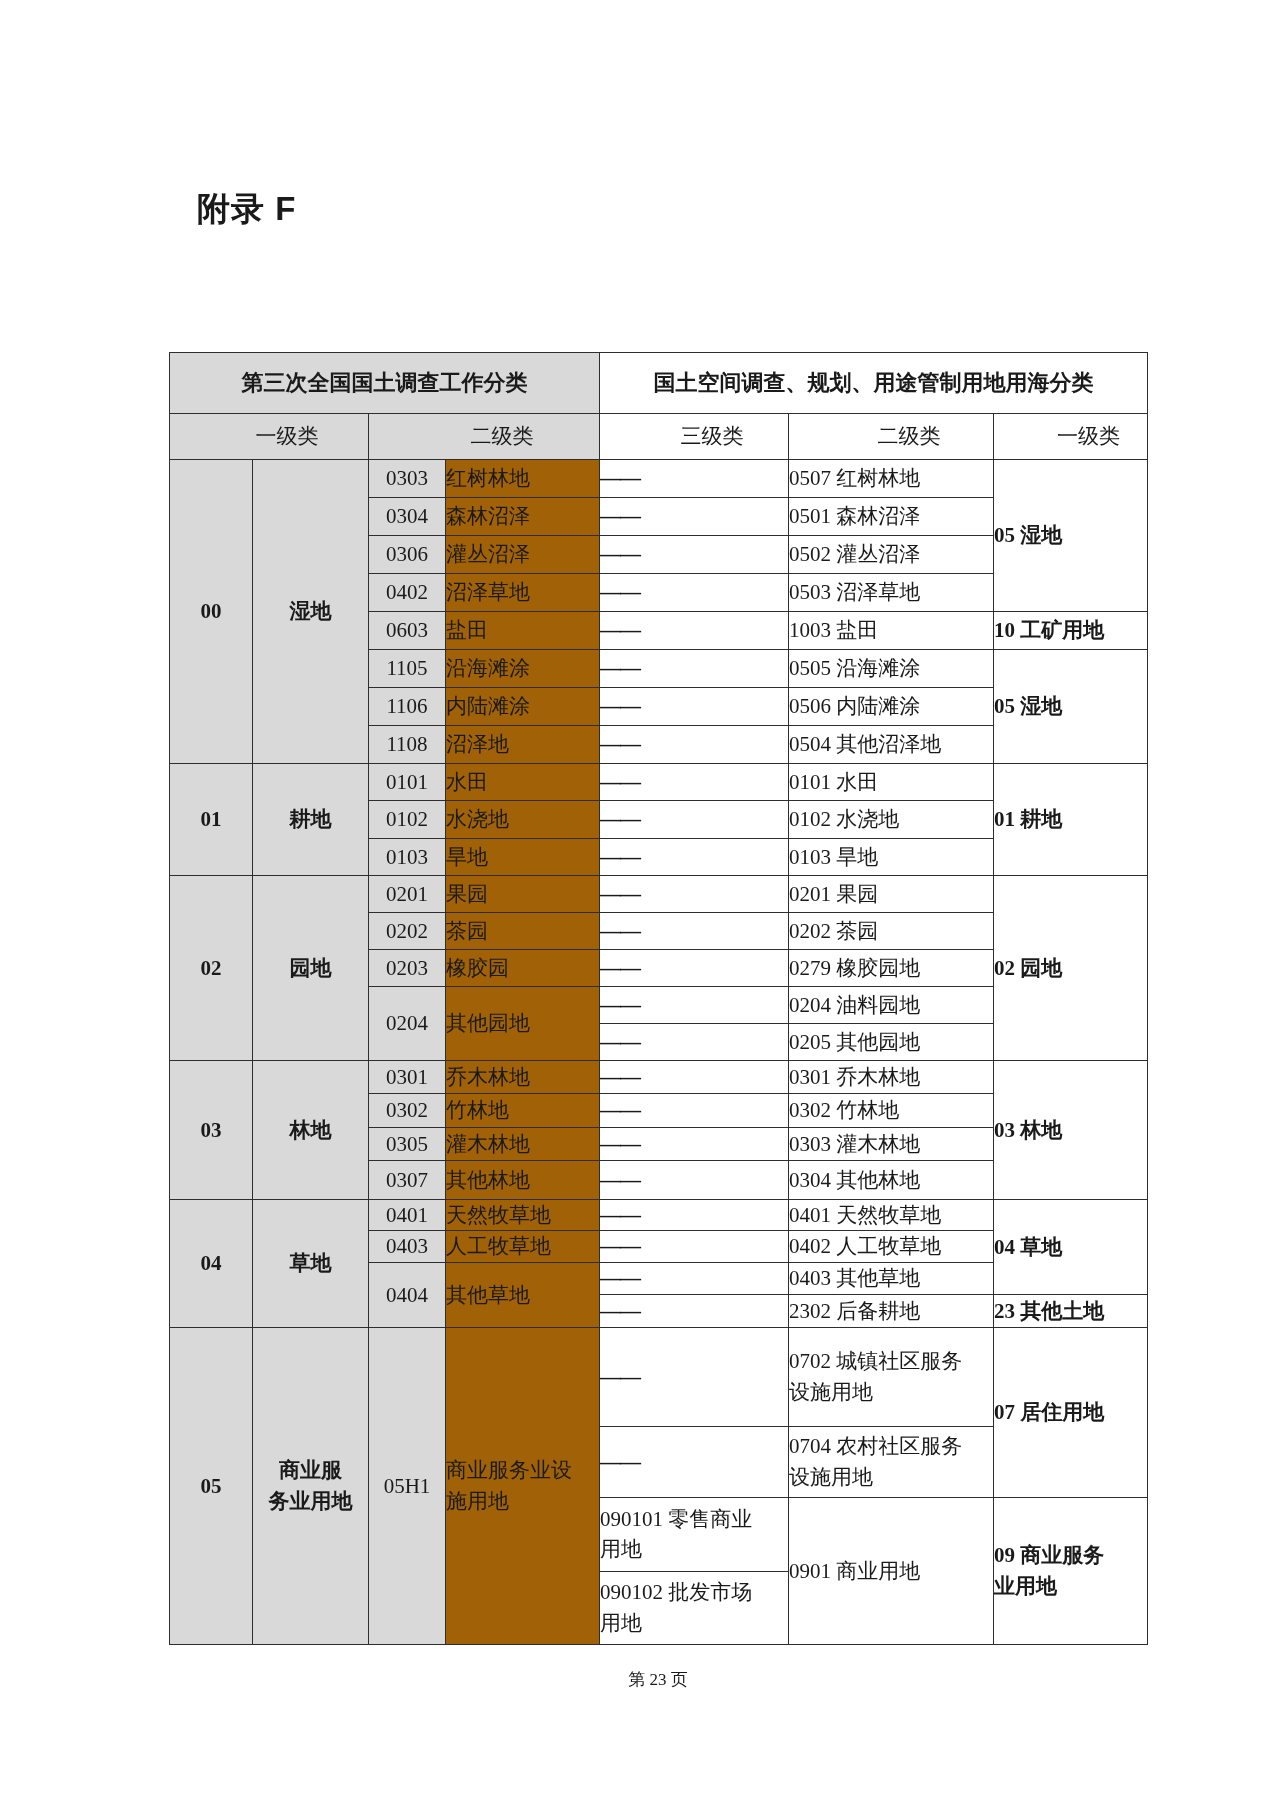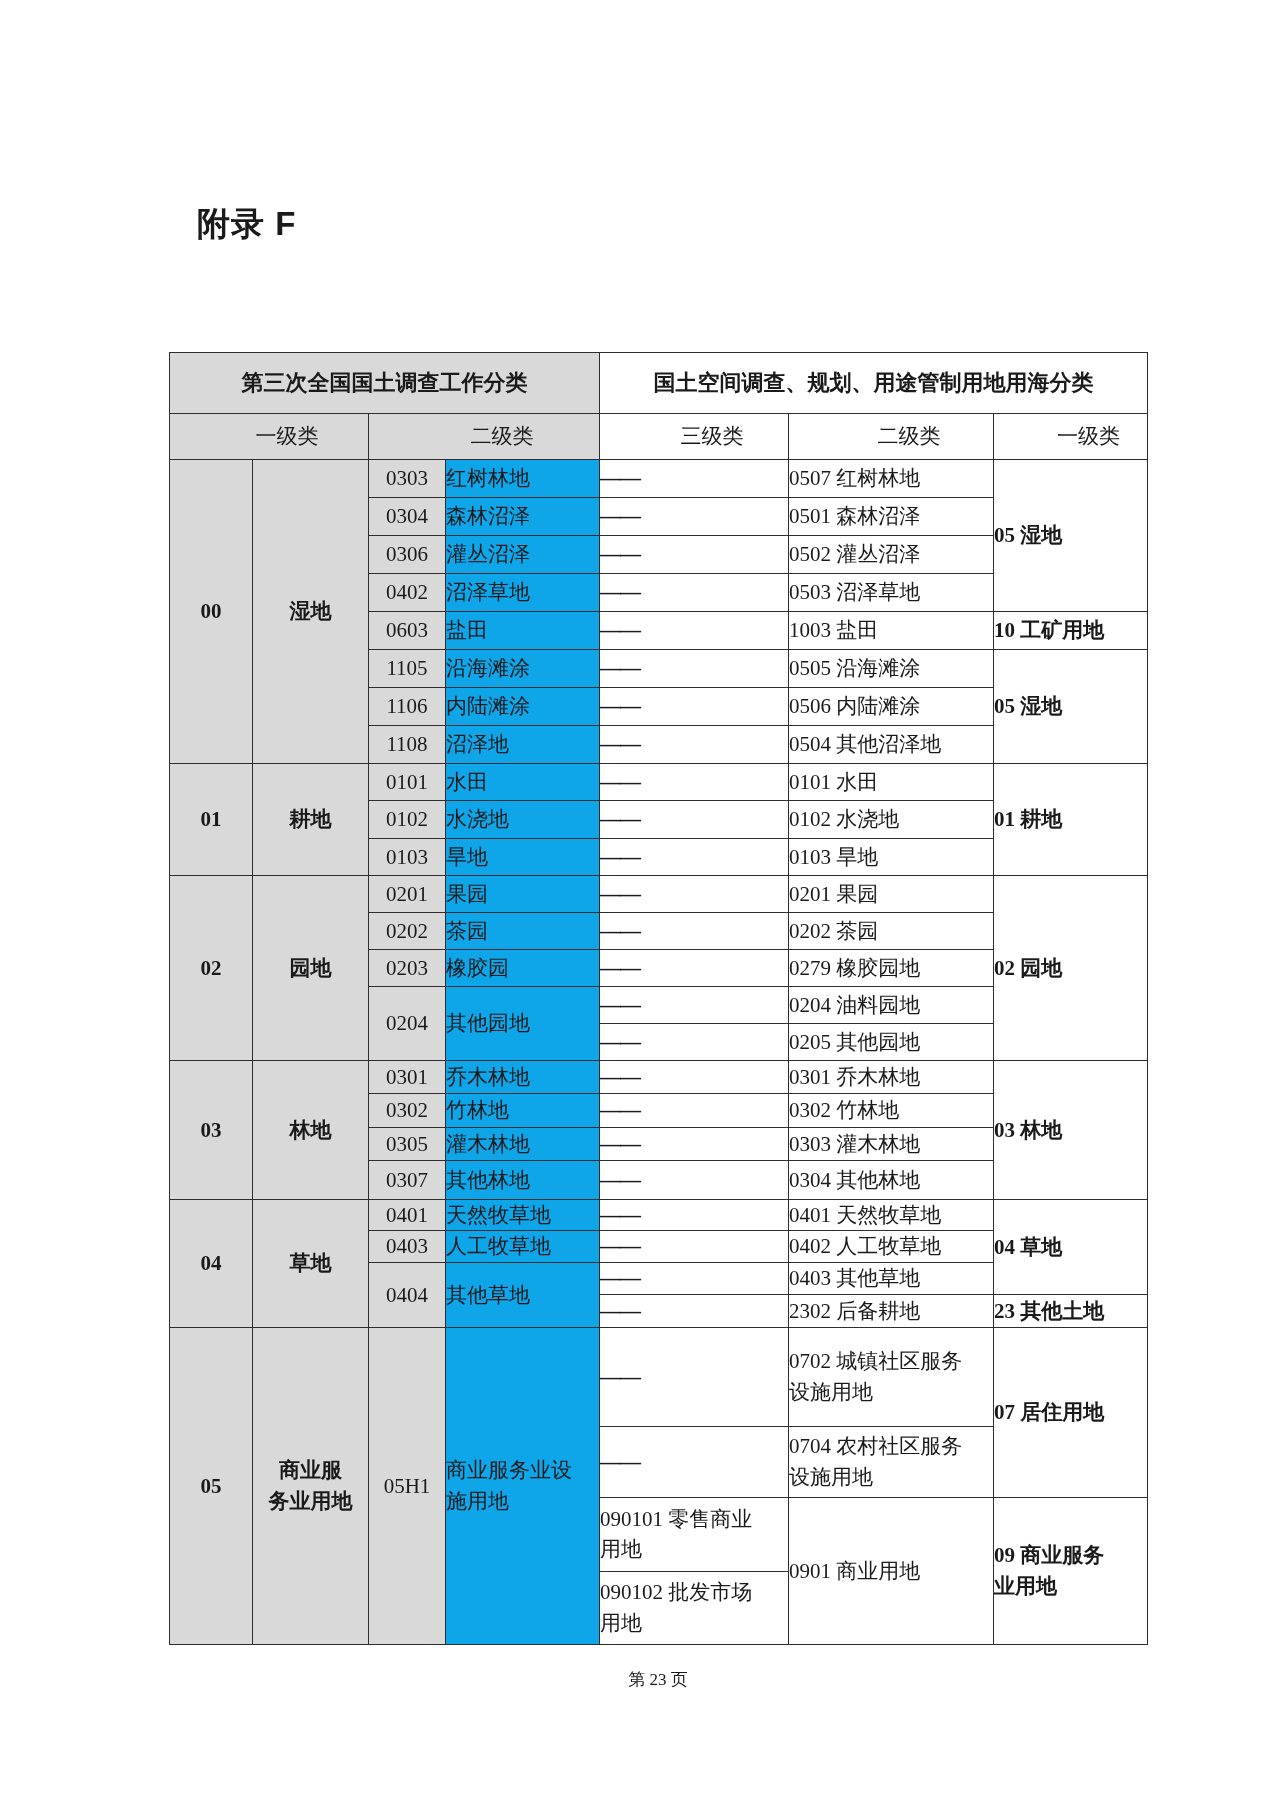--- a/index.html
+++ b/index.html
@@ -1,35 +1,35 @@
 <!DOCTYPE html>
 <html><head>
 <meta charset="utf-8">
 <style>
   html,body{margin:0;padding:0;background:#ffffff;}
   .page{position:relative;width:1280px;height:1810px;background:#ffffff;overflow:hidden;
         color:#1a1a1a;font-family:"Liberation Serif","DejaVu Serif",serif;}
-  .appendix-title{position:absolute;left:197px;top:202px;font-size:33px;font-weight:bold;
+  .appendix-title{position:absolute;left:197px;top:187px;font-size:33px;font-weight:bold;
         font-family:"Liberation Sans","DejaVu Sans",sans-serif;letter-spacing:1px;}
   .table-caption{position:absolute;left:169px;top:309px;width:978px;text-align:center;
         font-size:22px;font-weight:bold;font-family:"Liberation Sans","DejaVu Sans",sans-serif;}
   table.cls{position:absolute;left:169px;top:352px;border-collapse:collapse;table-layout:fixed;
         width:978px;}
   table.cls th,table.cls td{border:1px solid #2e2e2e;vertical-align:middle;overflow:hidden;
         font-size:21px;line-height:1.45;white-space:pre-line;padding:0;}
   tr.h1row{height:61px;}
   tr.h1row th{font-size:22px;font-weight:bold;text-align:center;
         font-family:"Liberation Sans","DejaVu Sans",sans-serif;}
   tr.h2row{height:46px;}
   tr.h2row th{font-weight:normal;text-align:center;padding-left:36px;}
   .grayBg{background:#d9d9d9;}
   .whiteBg{background:#ffffff;}
   td.c1,td.c2,td.c3{background:#d9d9d9;text-align:center;}
   td.c1,td.c2{font-weight:bold;}
-  td.c4{background:#0ea5e9;text-align:left;padding-left:13px;}
+  td.c4{background:#a16207;text-align:left;padding-left:13px;}
   td.c5{background:#ffffff;text-align:left;padding-left:9px;}
   td.c6{background:#ffffff;text-align:left;padding-left:13px;}
   td.c7{background:#ffffff;text-align:left;padding-left:12px;font-weight:bold;}
   .dash{font-weight:bold;letter-spacing:-1px;}
   .page-number{position:absolute;left:169px;top:1668px;width:978px;text-align:center;font-size:17px;}
 </style>
 </head>
 <body>
 
 <div class="page">

